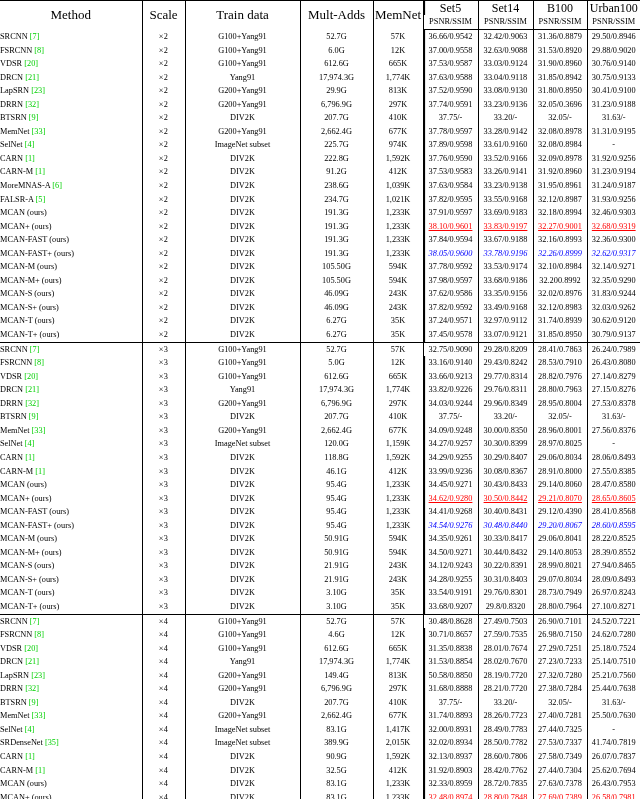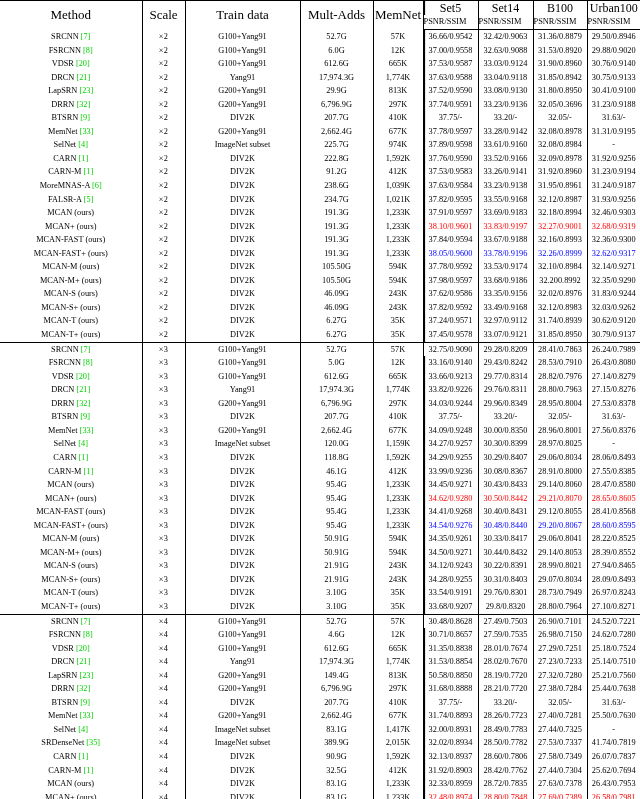--- a/index.html
+++ b/index.html
@@ -53,31 +53,31 @@
     box-shadow: 0 -2.2px 0 -1.1px #000;
   }
 
   
   .vl  { border-left: 0.9px solid #000; }
   .vdbl {
     border-left: 0.9px solid #000;
     box-shadow: inset 2.2px 0 0 -1.1px #000;
   }
 
-  td.method { text-align: center; padding-left: 9px; }
+  td.method { text-align: left; padding-left: 9px; }
   td.ctr { text-align: center; }
 
   .cell { height: 13.55px; line-height: 13.55px; }
-  .hdr-cell { height: 14px; line-height: 14px; text-align: left; font-size: 8.4px;}
+  .hdr-cell { height: 14px; line-height: 14px; text-align: center; font-size: 8.4px;}
   .hdr-span { height: 14px; line-height: 14px; text-align:center; font-size: 12px; }
   .hdr-tall { height: 28px; line-height: 28px; text-align: center; font-size: 13px; }
 
   .ref { color: #00d000; }
-  .red { color: #fe0000; }
-  .blue { color: #0000fe; }
+  .red { color: #fe0000; text-decoration: underline; }
+  .blue { color: #0000fe; font-style: italic; }
   .scale-sym { letter-spacing: 0.4px; }
 </style>
 </head>
 <body>
 
 <table id="results-table">
   <colgroup>
     <col class="c-method">
       <col class="c-scale">
       <col class="c-train">
@@ -494,21 +494,21 @@
         <td class="cell ctr vl red">28.65/0.8605</td>
       </tr>
       <tr>
         <td class="cell method"><span>MCAN-FAST (ours)</span></td>
         <td class="cell ctr vl scale-sym">×3</td>
         <td class="cell ctr vl">DIV2K</td>
         <td class="cell ctr vl">95.4G</td>
         <td class="cell ctr vl">1,233K</td>
         <td class="cell ctr vdbl">34.41/0.9268</td>
         <td class="cell ctr vl">30.40/0.8431</td>
-        <td class="cell ctr vl">29.12/0.8055</td>
+        <td class="cell ctr vl">29.12/0.4390</td>
         <td class="cell ctr vl">28.41/0.8568</td>
       </tr>
       <tr>
         <td class="cell method"><span>MCAN-FAST+ (ours)</span></td>
         <td class="cell ctr vl scale-sym">×3</td>
         <td class="cell ctr vl">DIV2K</td>
         <td class="cell ctr vl">95.4G</td>
         <td class="cell ctr vl">1,233K</td>
         <td class="cell ctr vdbl blue">34.54/0.9276</td>
         <td class="cell ctr vl blue">30.48/0.8440</td>

